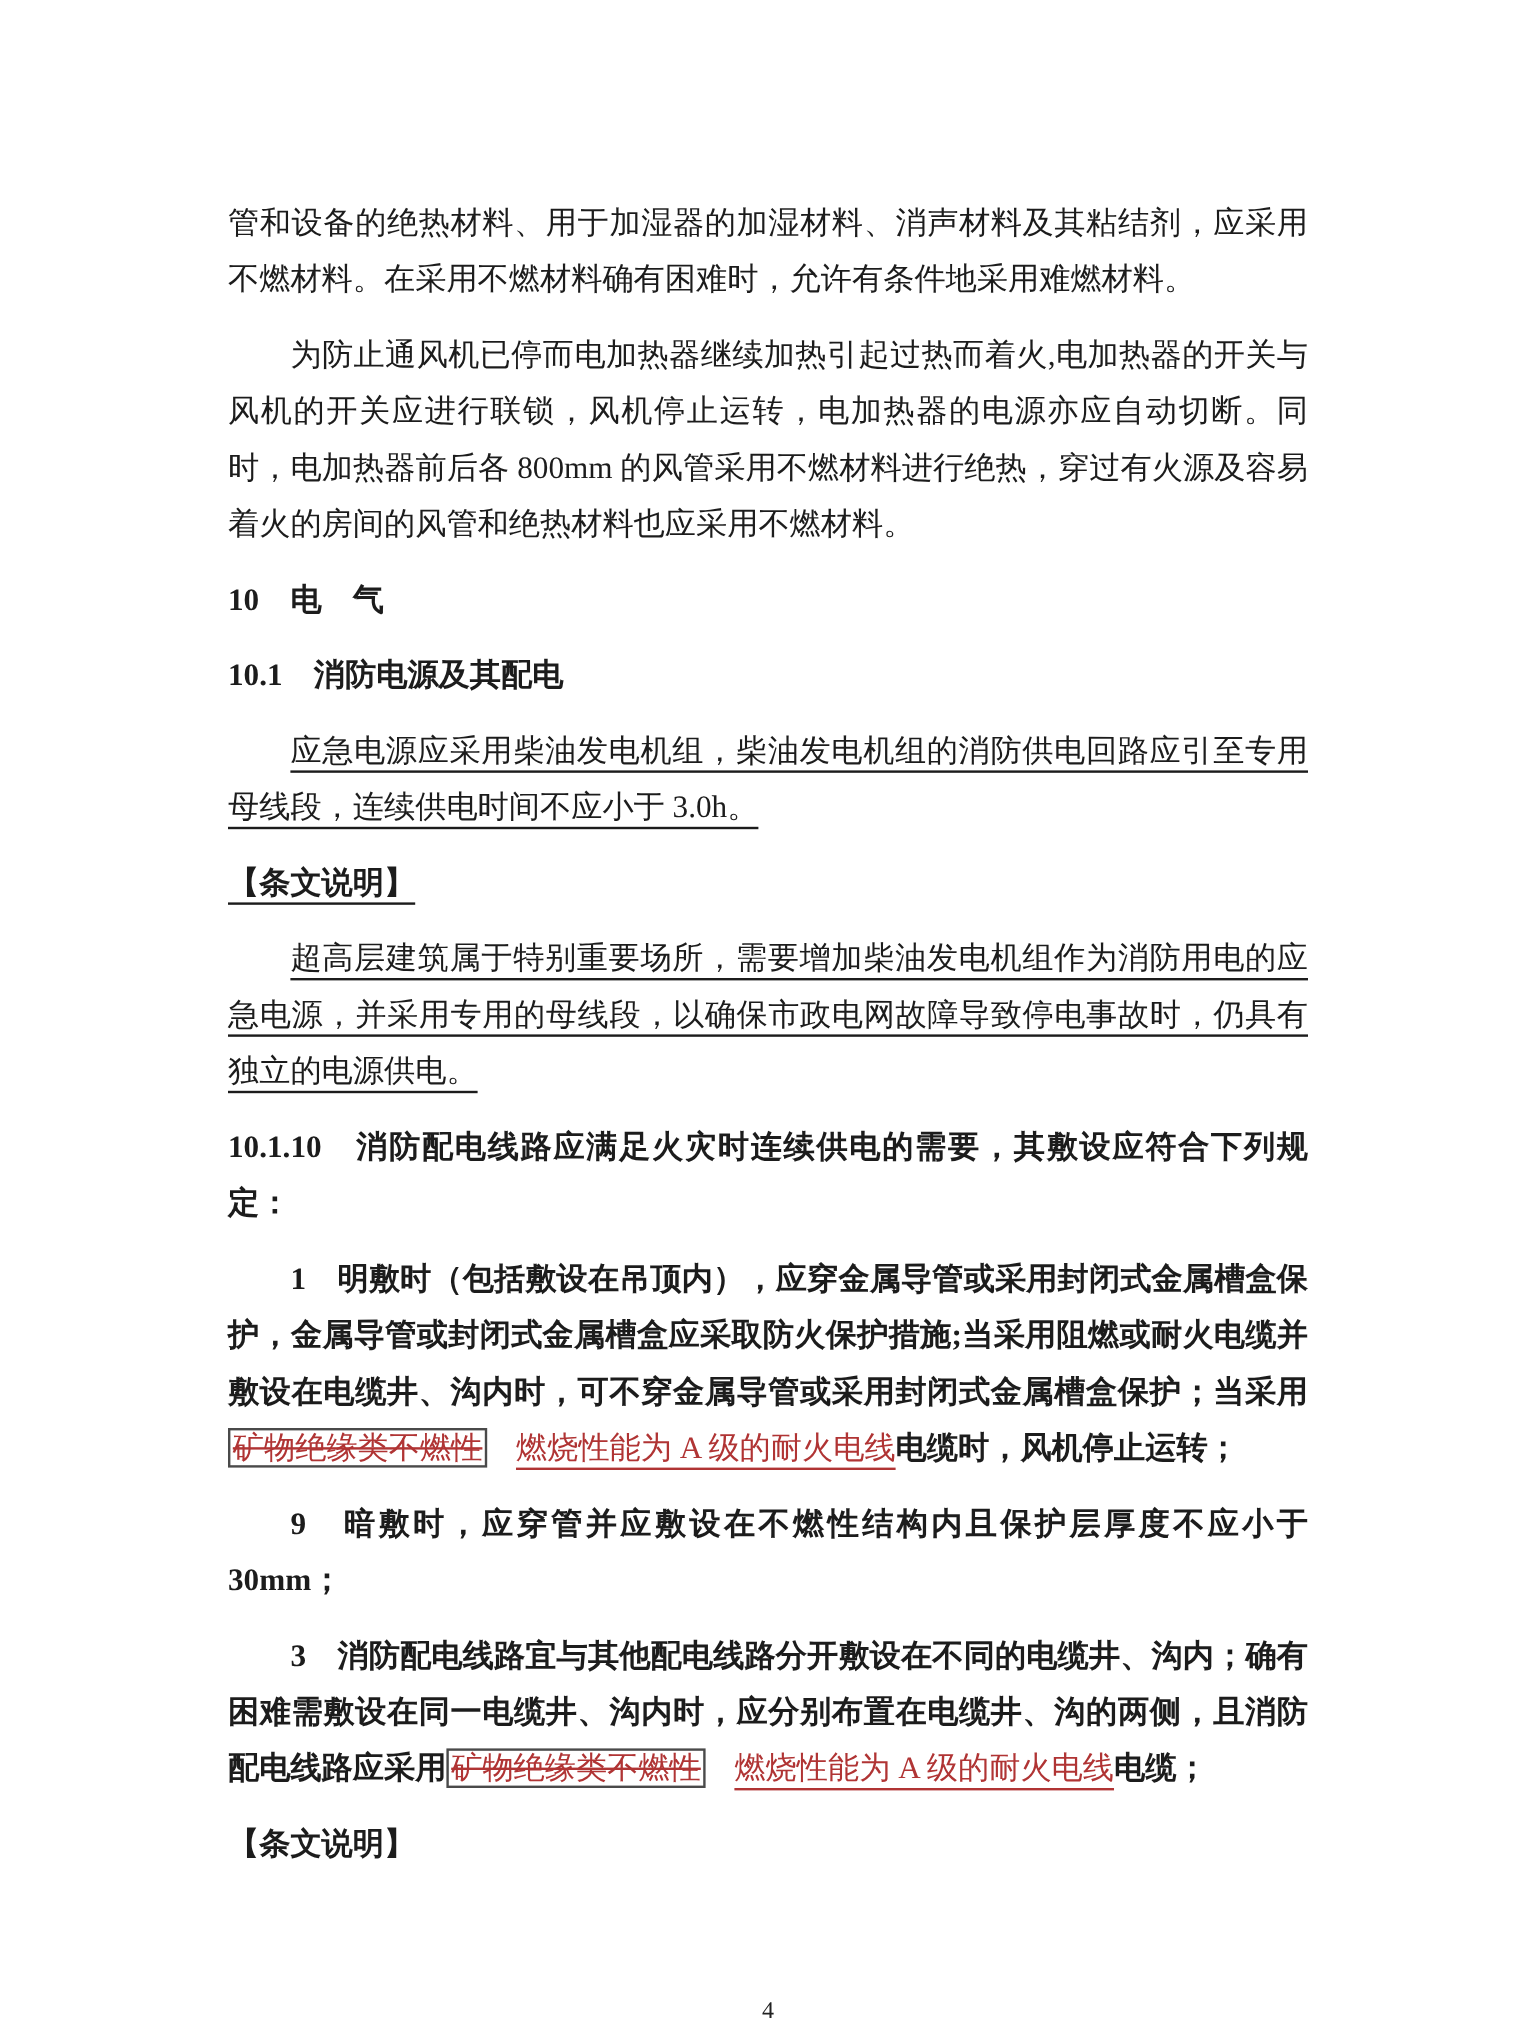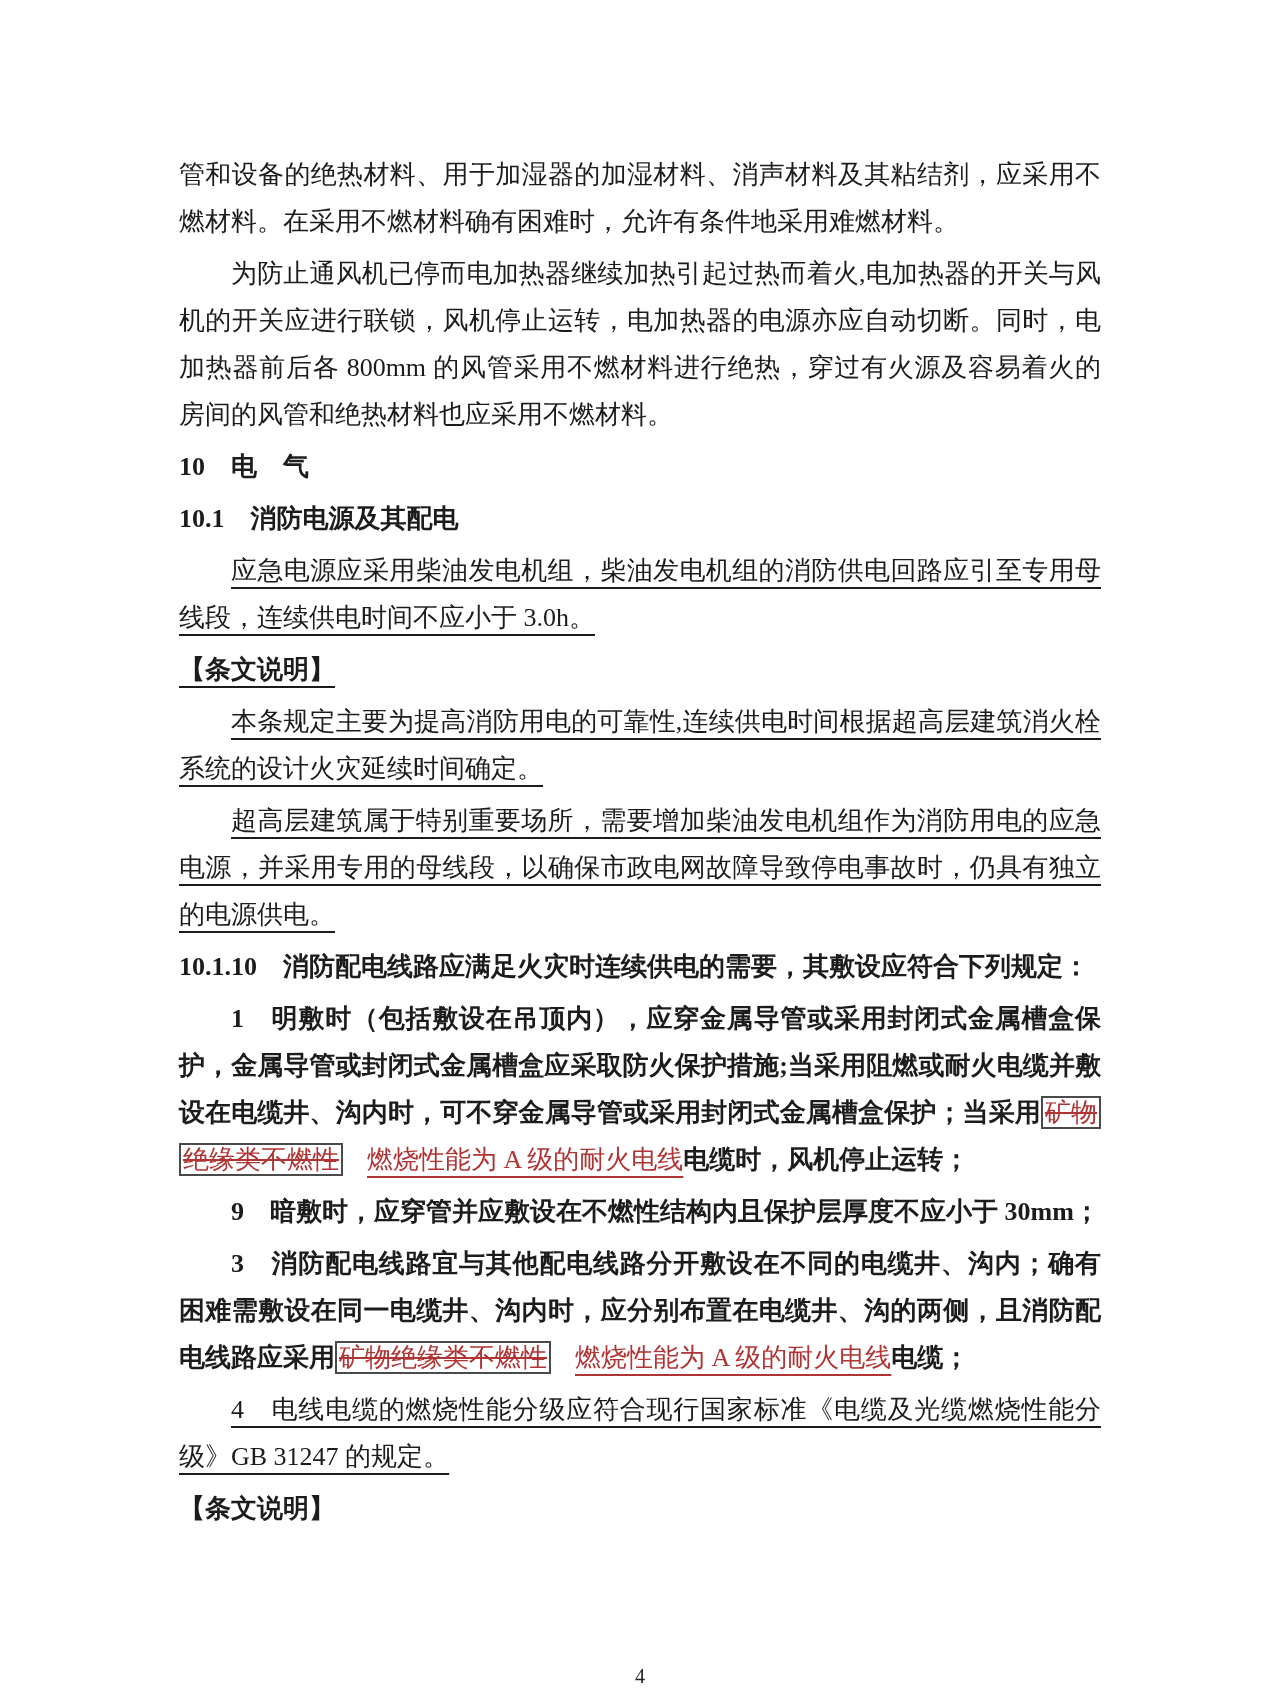--- a/index.html
+++ b/index.html
@@ -12,21 +12,21 @@
   html,body{margin:0;padding:0;}
   body{
     width:1280px;height:1698px;background:var(--page-bg);
     position:relative;overflow:hidden;
     font-family:"Liberation Serif","DejaVu Serif",serif;
   }
   .page{position:absolute;inset:0;background:var(--page-bg);}
   .doc{position:absolute;left:174px;width:932px;top:146px;}
 
   p.blk{
-    margin:5px;
+    margin:16px;
     font-size:26px;line-height:47px;
     text-align:justify;
     color:var(--text);
     font-family:"Liberation Serif","DejaVu Serif",serif;
   }
   .indent{text-indent:2em;}
 
   
   .hei{font-family:"Liberation Sans","DejaVu Sans",sans-serif;font-weight:600;}
 
@@ -87,23 +87,21 @@
 <body>
 
 <div class="page">
   <main class="doc">
       <p class="blk"><span class="seg-plain">管和设备的绝热材料、用于加湿器的加湿材料、消声材料及其粘结剂，应采用不燃材料。在采用不燃材料确有困难时，允许有条件地采用难燃材料。</span></p>
       <p class="blk indent"><span class="seg-plain">为防止通风机已停而电加热器继续加热引起过热而着火,电加热器的开关与风机的开关应进行联锁，风机停止运转，电加热器的电源亦应自动切断。同时，电加热器前后各 800mm 的风管采用不燃材料进行绝热，穿过有火源及容易着火的房间的风管和绝热材料也应采用不燃材料。</span></p>
       <p class="blk h-chapter"><span class="seg-plain">10　电　气</span></p>
       <p class="blk h-section"><span class="seg-plain">10.1　消防电源及其配电</span></p>
       <p class="blk red-u indent"><span class="seg-plain">应急电源应采用柴油发电机组，柴油发电机组的消防供电回路应引至专用母线段，连续供电时间不应小于 3.0h。</span></p>
       <p class="blk label-red"><span class="seg-plain">【条文说明】</span></p>
-      <p class="blk red-u indent"><span class="seg-plain">本条规定主要为提高消防用电的可靠性,连续供电时间根据超高层建筑消火栓系统的设计火灾延续时间确定。</span></p>
       <p class="blk red-u indent"><span class="seg-plain">超高层建筑属于特别重要场所，需要增加柴油发电机组作为消防用电的应急电源，并采用专用的母线段，以确保市政电网故障导致停电事故时，仍具有独立的电源供电。</span></p>
       <p class="blk hei"><span class="seg-plain">10.1.10　消防配电线路应满足火灾时连续供电的需要，其敷设应符合下列规定：</span></p>
       <p class="blk hei indent"><span class="seg-plain">1　明敷时（包括敷设在吊顶内），应穿金属导管或采用封闭式金属槽盒保护，金属导管或封闭式金属槽盒应采取防火保护措施;当采用阻燃或耐火电缆并敷设在电缆井、沟内时，可不穿金属导管或采用封闭式金属槽盒保护；当采用</span><span class="seg-red-box">矿物绝缘类不燃性</span><span class="seg-red-underline">燃烧性能为 A 级的耐火电线</span><span class="seg-plain">电缆时，风机停止运转；</span></p>
       <p class="blk hei indent"><span class="seg-plain">9　暗敷时，应穿管并应敷设在不燃性结构内且保护层厚度不应小于 30mm；</span></p>
       <p class="blk hei indent"><span class="seg-plain">3　消防配电线路宜与其他配电线路分开敷设在不同的电缆井、沟内；确有困难需敷设在同一电缆井、沟内时，应分别布置在电缆井、沟的两侧，且消防配电线路应采用</span><span class="seg-red-box">矿物绝缘类不燃性</span><span class="seg-red-underline">燃烧性能为 A 级的耐火电线</span><span class="seg-plain">电缆；</span></p>
-      <p class="blk red-u indent"><span class="seg-plain">4　电线电缆的燃烧性能分级应符合现行国家标准《电缆及光缆燃烧性能分级》GB 31247 的规定。</span></p>
       <p class="blk label-black"><span class="seg-plain">【条文说明】</span></p>
     </main>
   <div class="footer-page">4</div>
 </div>
 
 </body></html>

